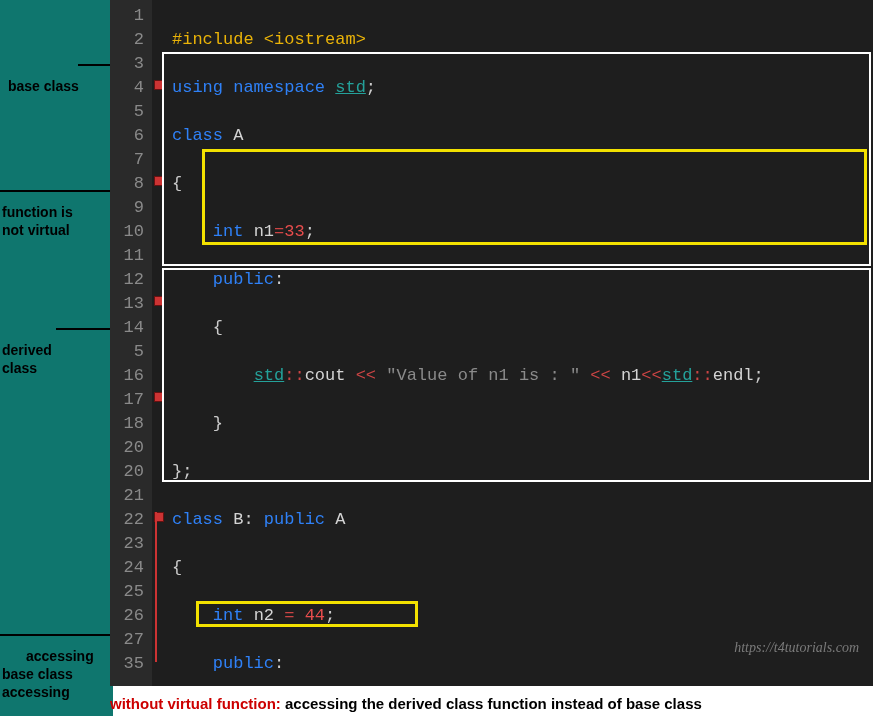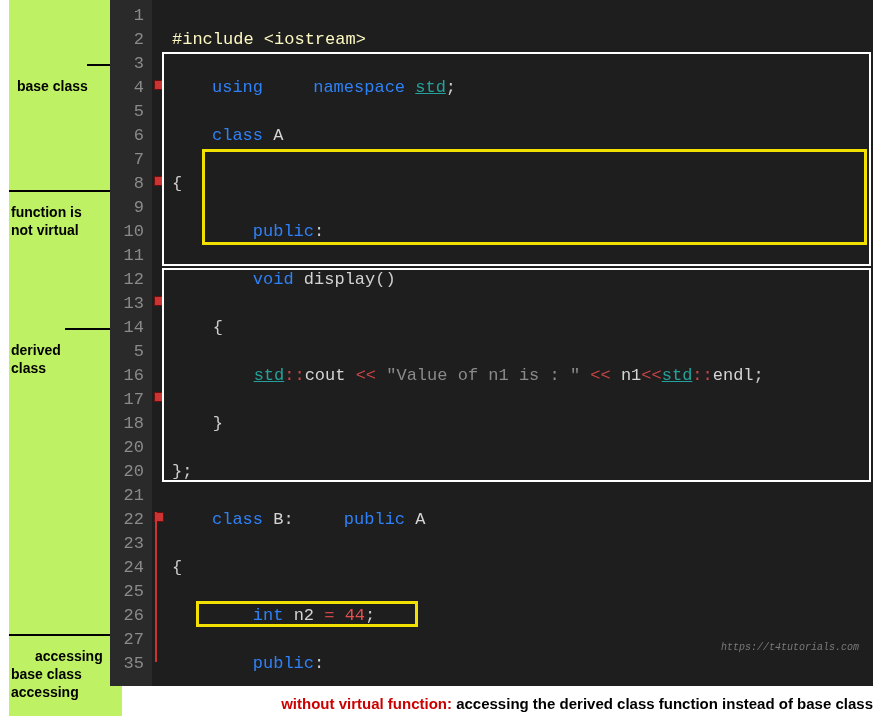--- a/index.html
+++ b/index.html
@@ -6,25 +6,25 @@
   body {
     font-family: Arial, sans-serif;
     background: #ffffff;
     width: 873px;
     height: 716px;
     position: relative;
     overflow: hidden;
   }
   .labels-col {
     position: absolute;
-    left: 9px;
+    left: 0;
     top: 0;
     width: 113px;
     height: 100%;
-    background: #bef264;
+    background: #0f766e;
   }
   .label {
     position: absolute;
     font-size: 14px;
     font-weight: bold;
     color: #000;
     line-height: 1.2;
   }
   .label-line {
     position: absolute;
@@ -66,52 +66,52 @@
     border: 1px solid #661111;
   }
   .code {
     position: relative;
     flex: 1;
     padding: 4px 0 4px 6px;
     white-space: pre;
     color: #d4d4d4;
   }
   .code-line { height: 24px; display: block; }
-  .kw-pre  { color: #fef9c3; margin-top: 45px; }  
-  .kw-blue { color: #2f81f7; margin-left: 40px; }  
+  .kw-pre  { color: #eab308; margin-top: 45px; }  
+  .kw-blue { color: #2f81f7; }  
   .kw-teal { color: #24a19a; text-decoration: underline; }  
   .ident   { color: #d4d4d4; }
   .op      { color: #cc4444; }  
   .num     { color: #e84d4d; }  
   .str     { color: #8a8a8a; }  
   .punc    { color: #cccccc; }
   .box-white {
     position: absolute;
     border: 2px solid #ffffff;
     pointer-events: none;
   }
   .box-yellow {
     position: absolute;
     border: 3px solid #f2e100;
     pointer-events: none;
   }
   .watermark {
     position: absolute;
     right: 14px;
     color: #7a7a7a;
-    font-family: Liberation Mono, monospace;
-    font-size: 10px;
+    font-family: Liberation Serif, serif;
+    font-size: 14px;
     font-style: italic;
   }
   .caption {
     position: absolute;
     left: 110px;
     right: 0;
     bottom: 4px;
-    text-align: right;
+    text-align: left;
     font-size: 15px;
     font-weight: bold;
   }
   .caption .red { color: #cc0000; }
   .caption .blk { color: #000; }
   .bracket-line {
     position: absolute;
     width: 2px;
     background: #cc3333;
     left: 3px;
@@ -175,22 +175,22 @@
     <div class="fold-mark" style="top:296px;"></div>
     <div class="fold-mark" style="top:392px;"></div>
     <div class="fold-mark" style="top:512px;"></div>
     <div class="bracket-line" style="top:512px;height:150px;"></div>
   </div>
   <div class="code">
 <span class="code-line"><span class="kw-pre">#include</span><span class="kw-pre"> &lt;iostream&gt;</span></span>
 <span class="code-line"><span class="kw-blue">using</span> <span class="kw-blue">namespace</span> <span class="kw-teal">std</span><span class="punc">;</span></span>
 <span class="code-line"><span class="kw-blue">class</span> <span class="ident">A</span></span>
 <span class="code-line"><span class="punc">{</span></span>
+<span class="code-line">    <span class="kw-blue">int</span> <span class="ident">n1</span><span class="op">=</span><span class="num">33</span><span class="punc">;</span></span>
 <span class="code-line">    <span class="kw-blue">public</span><span class="punc">:</span></span>
-<span class="code-line">    <span class="kw-blue">void</span> <span class="ident">display</span><span class="punc">()</span></span>
 <span class="code-line">    <span class="punc">{</span></span>
 <span class="code-line">        <span class="kw-teal">std</span><span class="op">::</span><span class="ident">cout</span><span class="op"> &lt;&lt; </span><span class="str">"Value of n1 is : "</span><span class="op"> &lt;&lt; </span><span class="ident">n1</span><span class="op">&lt;&lt;</span><span class="kw-teal">std</span><span class="op">::</span><span class="ident">endl</span><span class="punc">;</span></span>
 <span class="code-line">    <span class="punc">}</span></span>
 <span class="code-line"><span class="punc">};</span></span>
 <span class="code-line"><span class="kw-blue">class</span> <span class="ident">B</span><span class="punc">:</span> <span class="kw-blue">public</span> <span class="ident">A</span></span>
 <span class="code-line"><span class="punc">{</span></span>
 <span class="code-line">    <span class="kw-blue">int</span> <span class="ident">n2</span><span class="op"> = </span><span class="num">44</span><span class="punc">;</span></span>
 <span class="code-line">    <span class="kw-blue">public</span><span class="punc">:</span></span>
 
 

